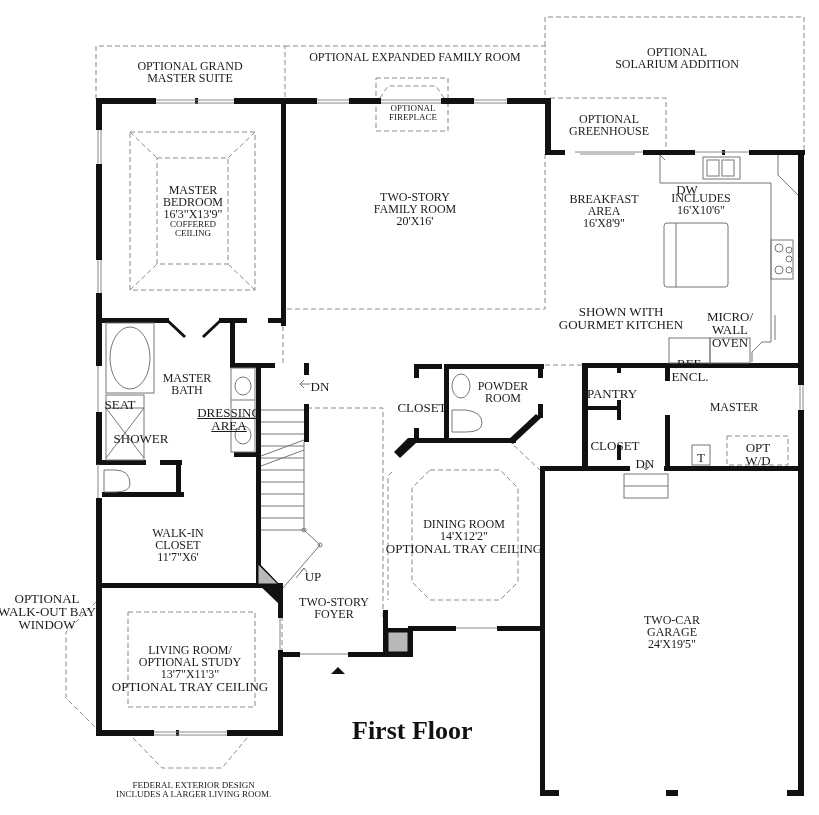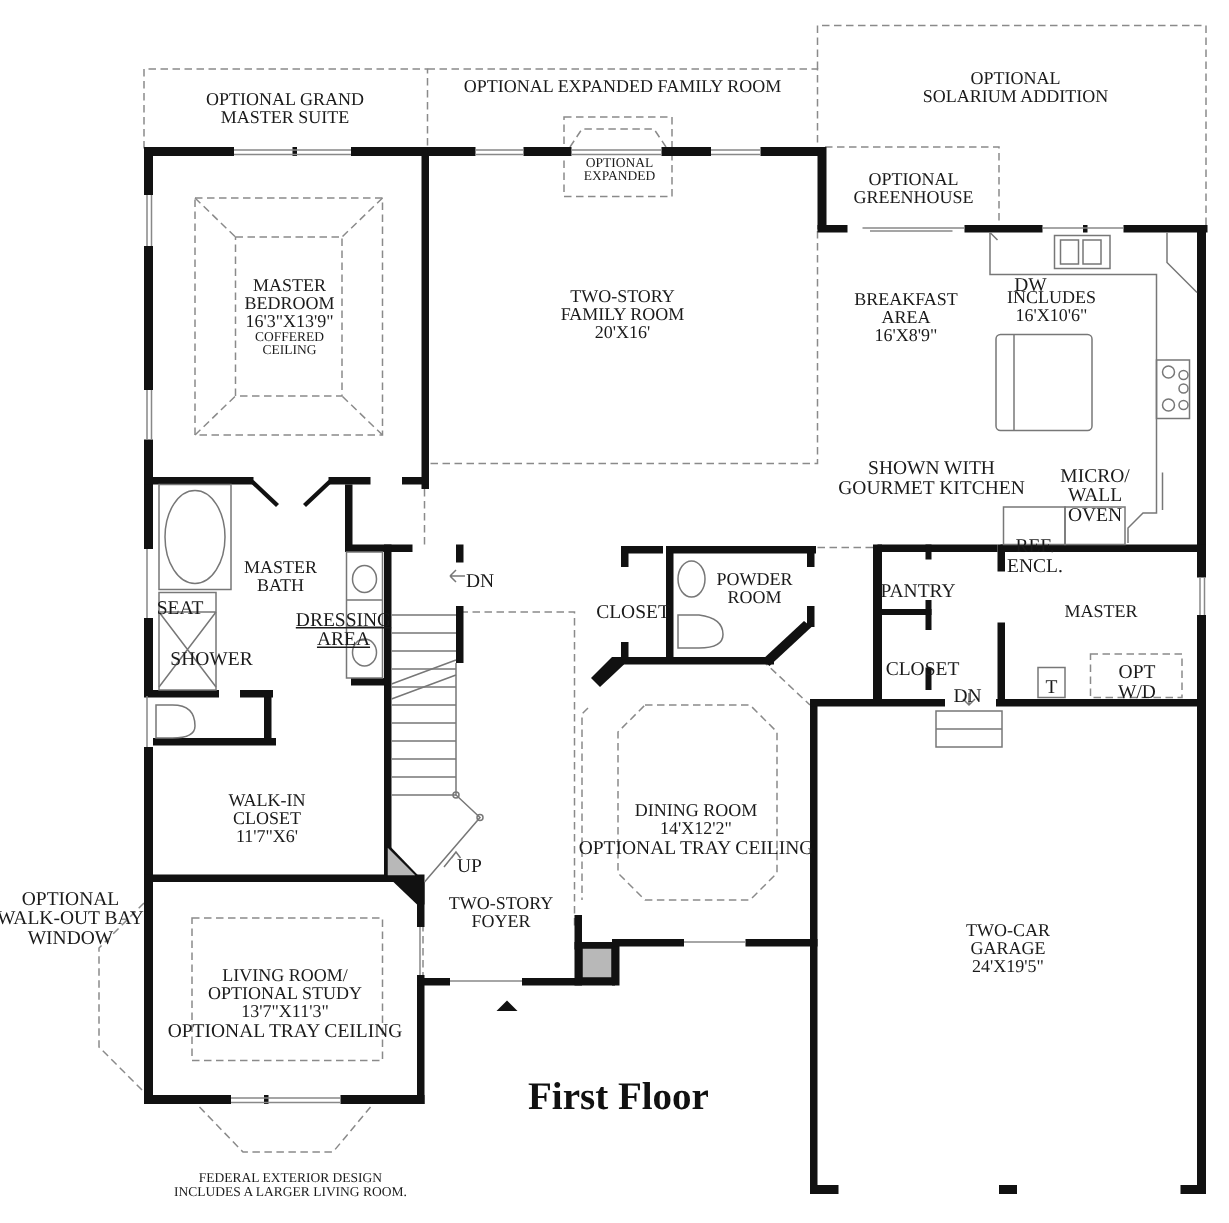--- a/index.html
+++ b/index.html
@@ -234,21 +234,21 @@
 
 <div class="lbl s12" style="left:190px;top:60px;">
   <span>OPTIONAL GRAND</span>
   <span>MASTER SUITE</span>
 </div>
 <div class="lbl s12" style="left:415px;top:51px;">
   <span>OPTIONAL EXPANDED FAMILY ROOM</span>
 </div>
 <div class="lbl s9" style="left:413px;top:104px;">
   <span>OPTIONAL</span>
-  <span>EXPANDED</span>
+  <span>FIREPLACE</span>
 </div>
 <div class="lbl s12" style="left:677px;top:46px;">
   <span>OPTIONAL</span>
   <span>SOLARIUM ADDITION</span>
 </div>
 <div class="lbl s12" style="left:609px;top:113px;">
   <span>OPTIONAL</span>
   <span>GREENHOUSE</span>
 </div>
 <div class="lbl s8" style="left:47px;top:592px;">
@@ -317,21 +317,21 @@
 <div class="lbl s12" style="left:190px;top:644px;">
   <span>LIVING ROOM/</span>
   <span>OPTIONAL STUDY</span>
   <span>13'7"X11'3"</span>
   <span class="s8">OPTIONAL TRAY CEILING</span>
 </div>
 <div class="lbl s12" style="left:334px;top:596px;">
   <span>TWO-STORY</span>
   <span>FOYER</span>
 </div>
-<div class="lbl s12" style="left:464px;top:534px;">
+<div class="lbl s12" style="left:464px;top:518px;">
   <span>DINING ROOM</span>
   <span>14'X12'2"</span>
   <span class="s8">OPTIONAL TRAY CEILING</span>
 </div>
 <div class="lbl s12" style="left:503px;top:380px;">
   <span>POWDER</span>
   <span>ROOM</span>
 </div>
 <div class="lbl s8" style="left:422px;top:401px;">
   <span>CLOSET</span>

